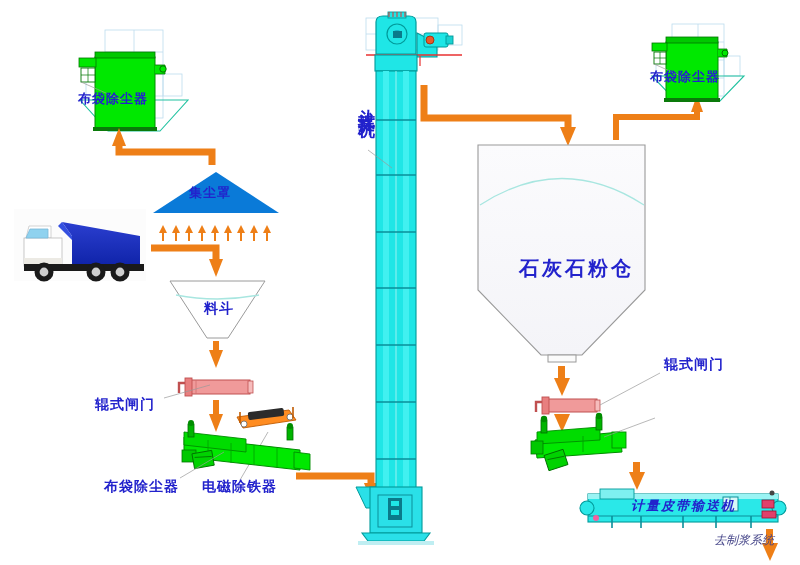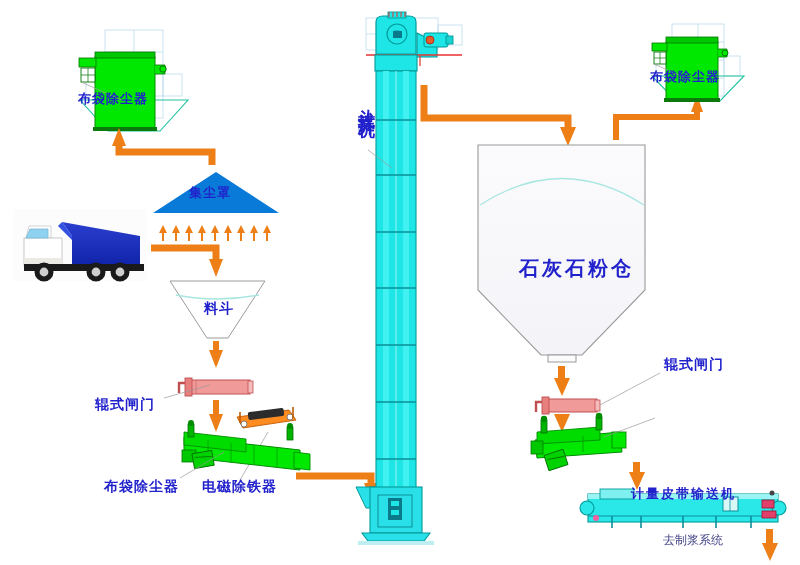--- a/index.html
+++ b/index.html
@@ -379,19 +379,19 @@
 
   <div class="lbl lbl-15" style="left:202px; top:478px;text-align:right;">电磁除铁器</div>
 
   <div class="lbl-vert" style="left:356px; top:95px;">斗式提升机</div>
 
   <div class="lbl" style="left:519px; top:255px; font-size:20px; letter-spacing:3px;text-align:right;">石灰石粉仓</div>
 
   <div class="lbl lbl-15" style="left:664px; top:356px;">辊式闸门</div>
 
 
-  <div class="lbl lbl-13" style="left:631px; top:485px; letter-spacing:2px;">计量皮带输送机</div>
-
-  <div class="lbl-gray" style="left:663px; top:532px;">去制浆系统</div>
+  <div class="lbl lbl-13" style="left:631px; top:497px; letter-spacing:2px;font-style:italic;">计量皮带输送机</div>
+
+  <div class="lbl-gray" style="left:714px; top:532px;font-style:italic;">去制浆系统</div>
 
   <div class="lbl lbl-16" style="left:650px; top:68px;">布袋除尘器</div>
 
 </div>
 
 </body></html>

